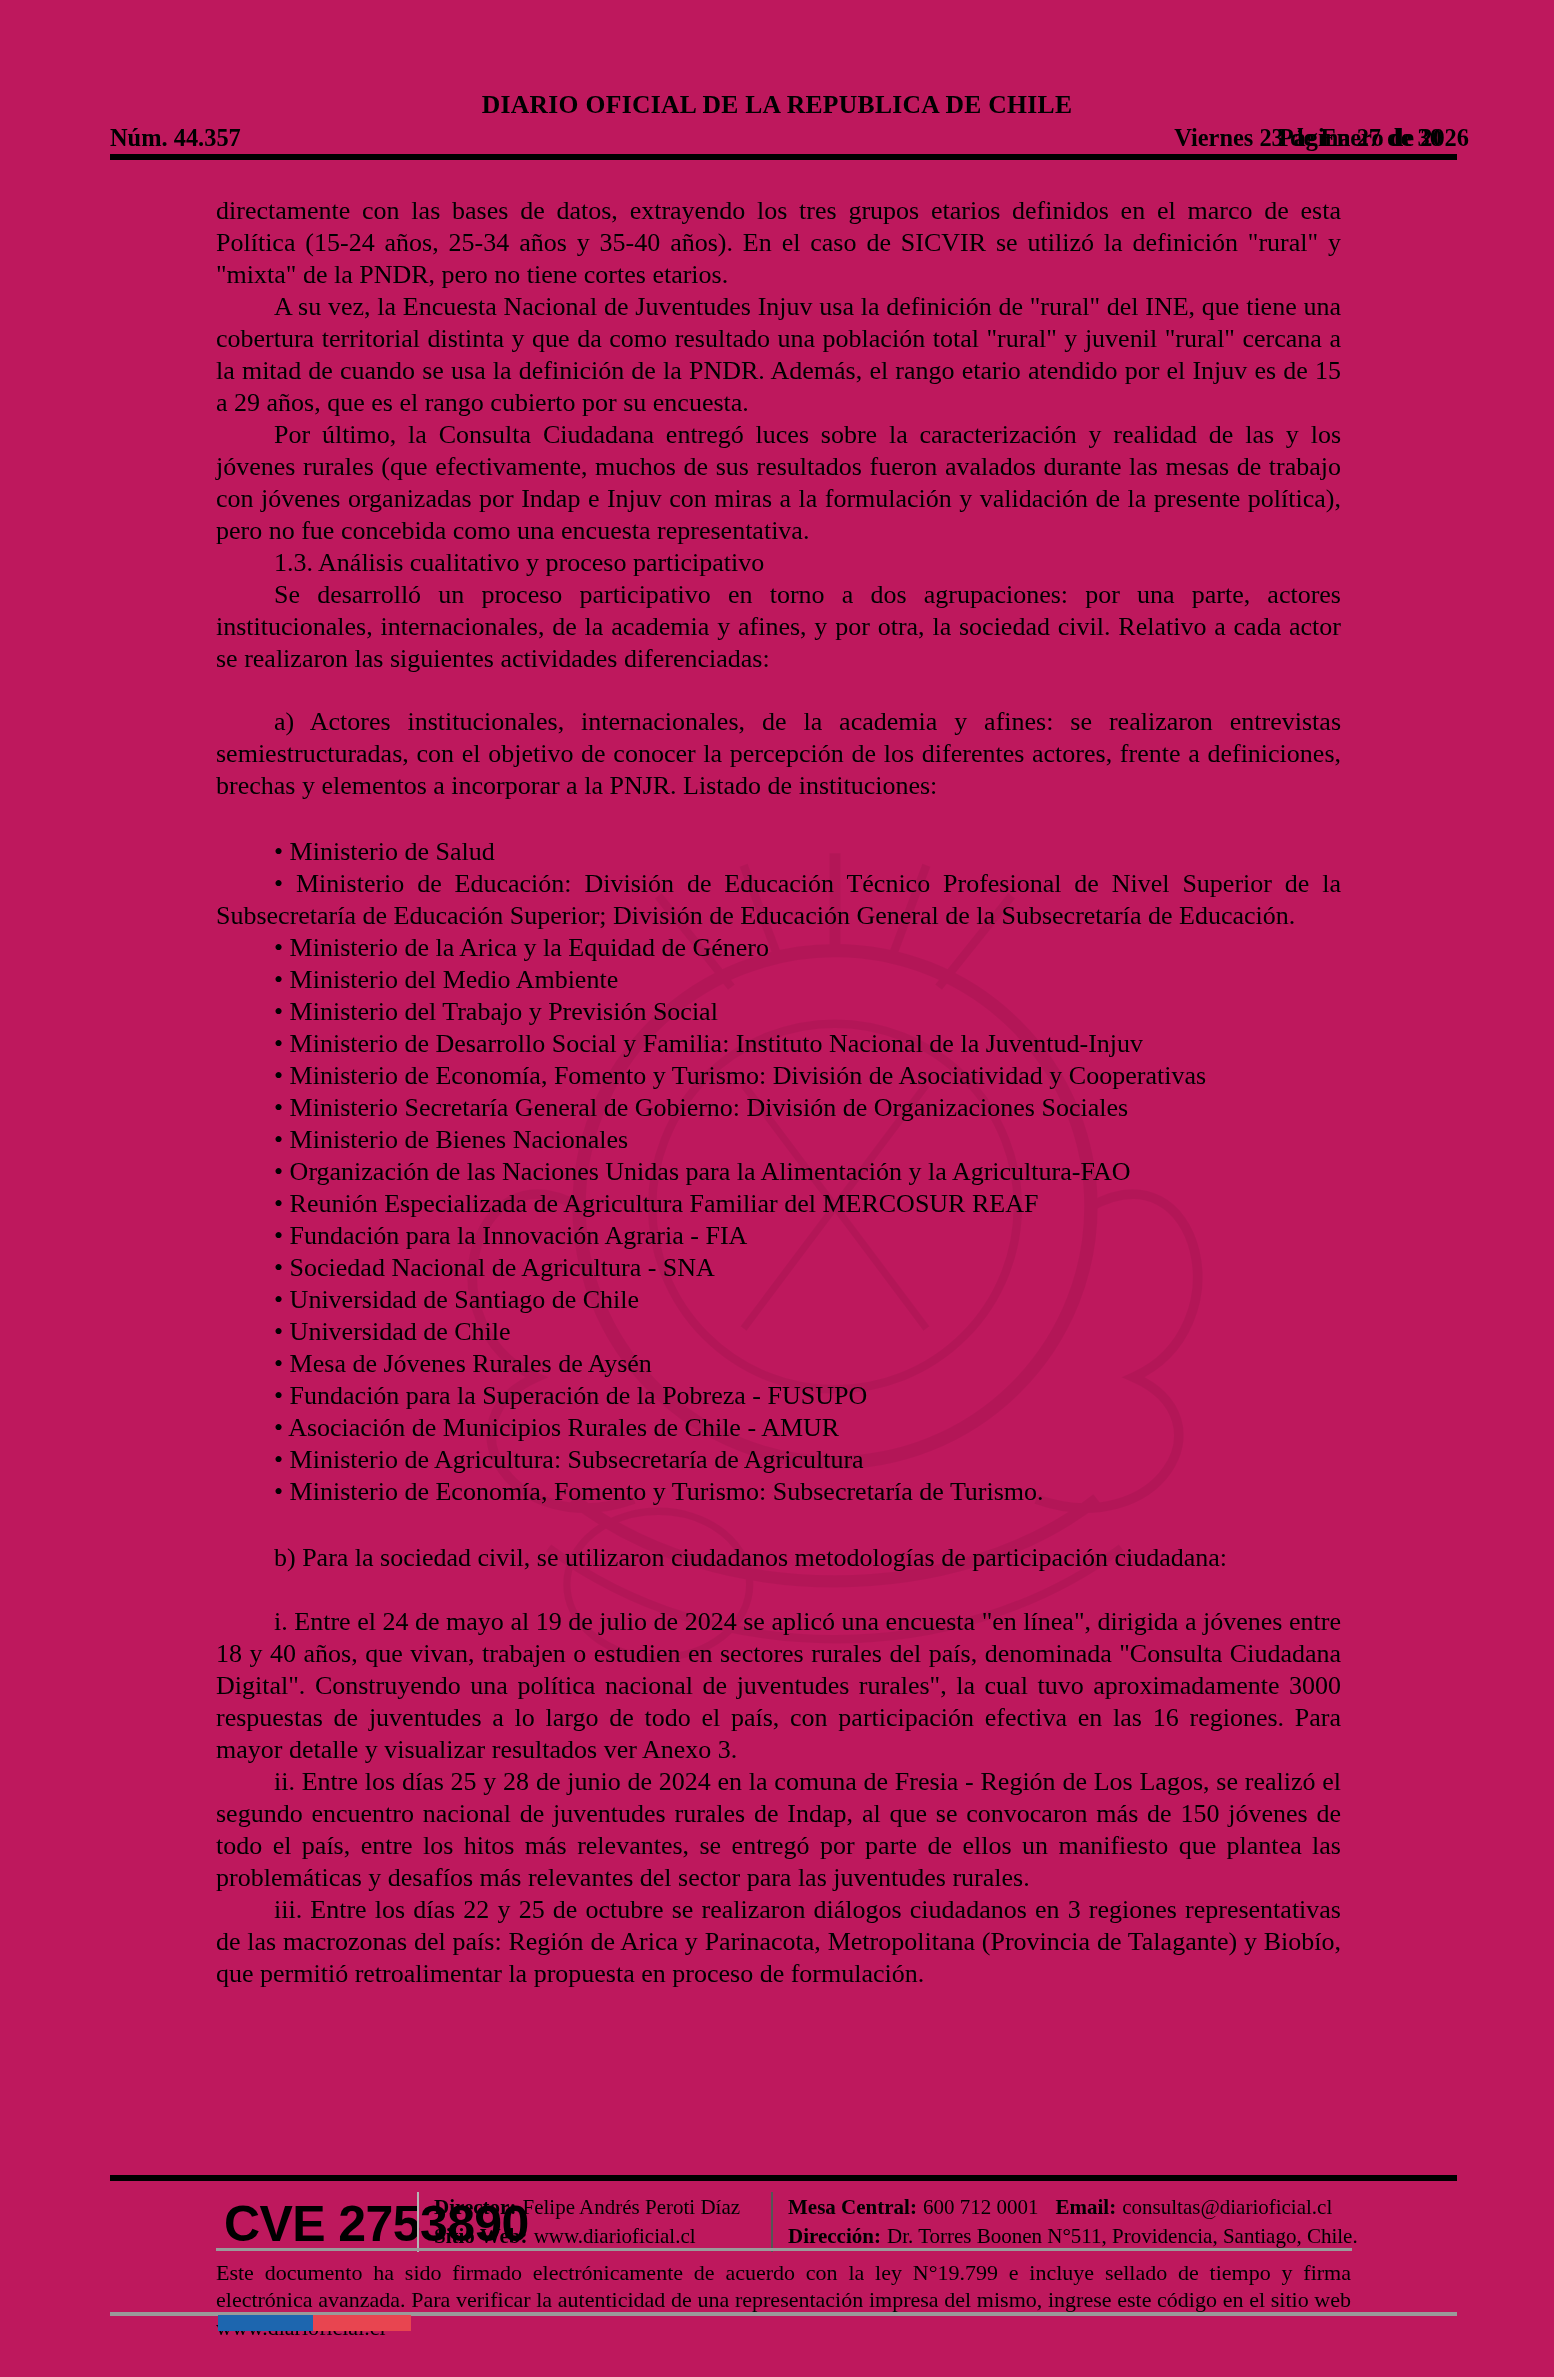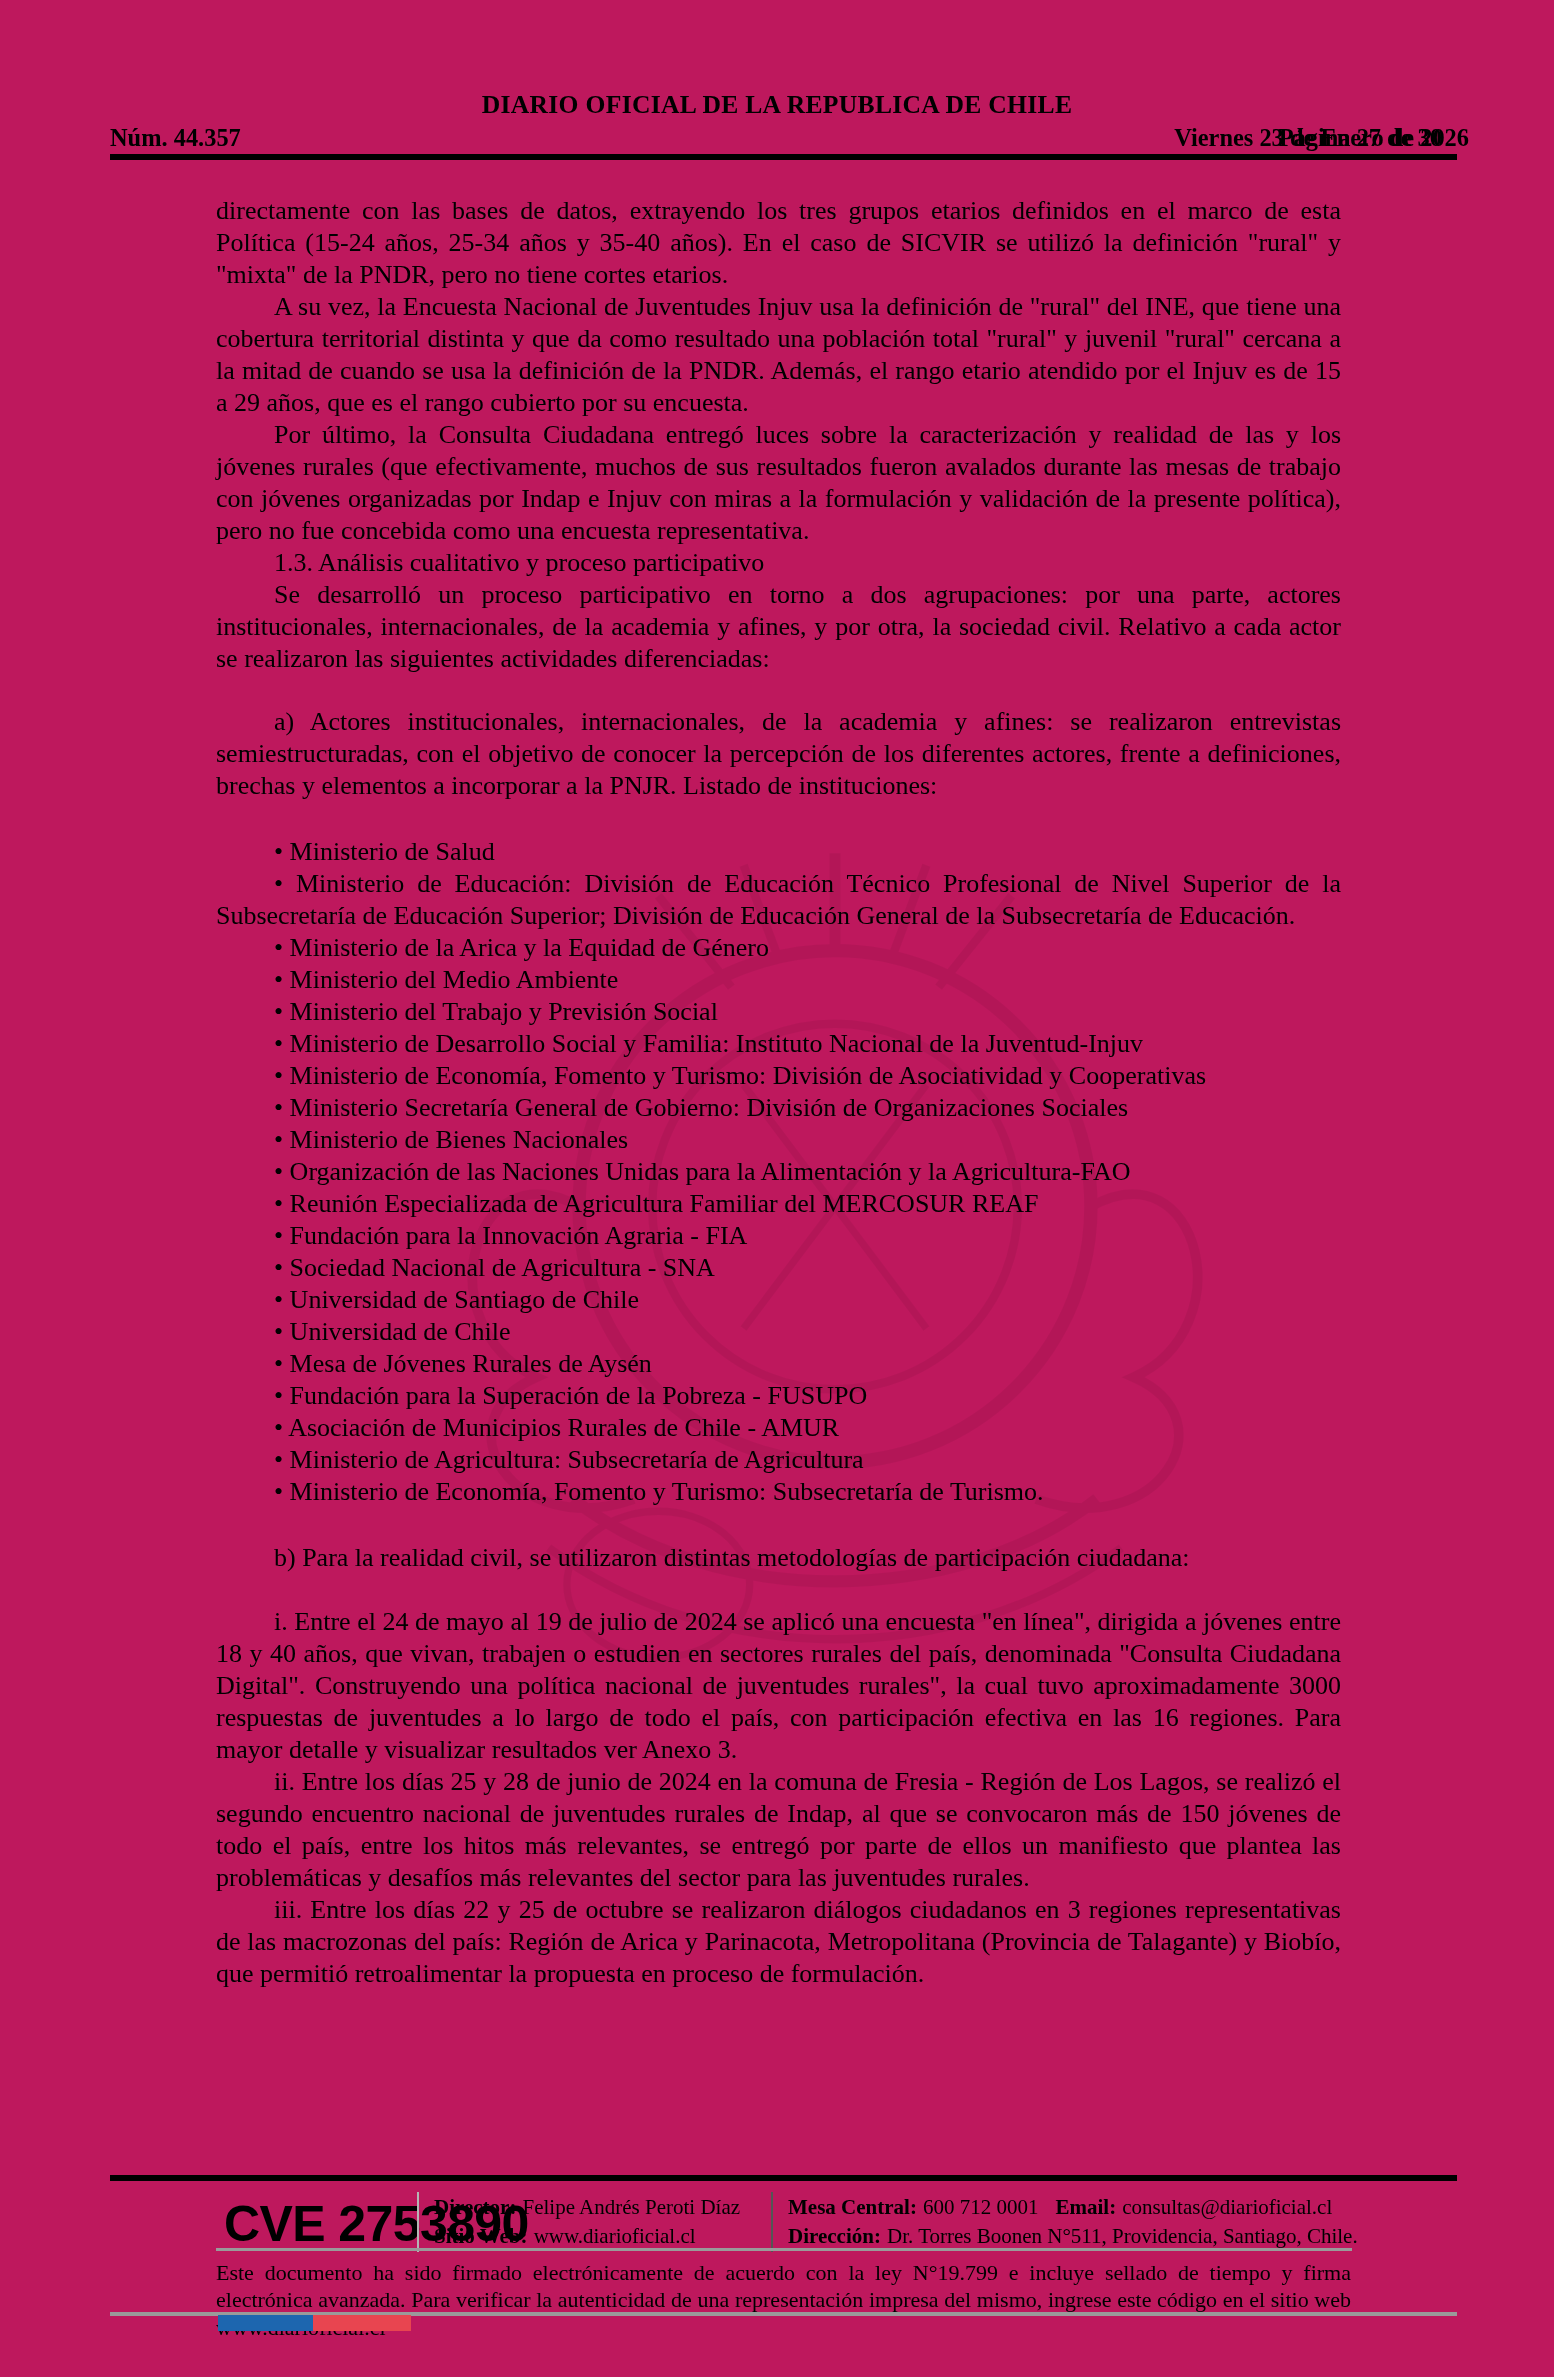--- a/index.html
+++ b/index.html
@@ -201,21 +201,21 @@
     <p>• Fundación para la Innovación Agraria - FIA</p>
     <p>• Sociedad Nacional de Agricultura - SNA</p>
     <p>• Universidad de Santiago de Chile</p>
     <p>• Universidad de Chile</p>
     <p>• Mesa de Jóvenes Rurales de Aysén</p>
     <p>• Fundación para la Superación de la Pobreza - FUSUPO</p>
     <p>• Asociación de Municipios Rurales de Chile - AMUR</p>
     <p>• Ministerio de Agricultura: Subsecretaría de Agricultura</p>
     <p>• Ministerio de Economía, Fomento y Turismo: Subsecretaría de Turismo.</p>
 
-    <p class="gap-before-b">b) Para la realidad civil, se utilizaron distintas metodologías de participación ciudadana:</p>
+    <p class="gap-before-b">b) Para la sociedad civil, se utilizaron ciudadanos metodologías de participación ciudadana:</p>
     <p class="gap-before-i">i. Entre el 24 de mayo al 19 de julio de 2024 se aplicó una encuesta "en línea", dirigida a jóvenes entre 18 y 40 años, que vivan, trabajen o estudien en sectores rurales del país, denominada "Consulta Ciudadana Digital". Construyendo una política nacional de juventudes rurales", la cual tuvo aproximadamente 3000 respuestas de juventudes a lo largo de todo el país, con participación efectiva en las 16 regiones. Para mayor detalle y visualizar resultados ver Anexo 3.</p>
     <p>ii. Entre los días 25 y 28 de junio de 2024 en la comuna de Fresia - Región de Los Lagos, se realizó el segundo encuentro nacional de juventudes rurales de Indap, al que se convocaron más de 150 jóvenes de todo el país, entre los hitos más relevantes, se entregó por parte de ellos un manifiesto que plantea las problemáticas y desafíos más relevantes del sector para las juventudes rurales.</p>
     <p>iii. Entre los días 22 y 25 de octubre se realizaron diálogos ciudadanos en 3 regiones representativas de las macrozonas del país: Región de Arica y Parinacota, Metropolitana (Provincia de Talagante) y Biobío, que permitió retroalimentar la propuesta en proceso de formulación.</p>
   </div>
 
   <div class="footer-rule-top"></div>
 
   <div class="cve-code">CVE 2753890</div>
   <div class="footer-divider-1"></div>
   <div class="footer-col footer-col-a">

